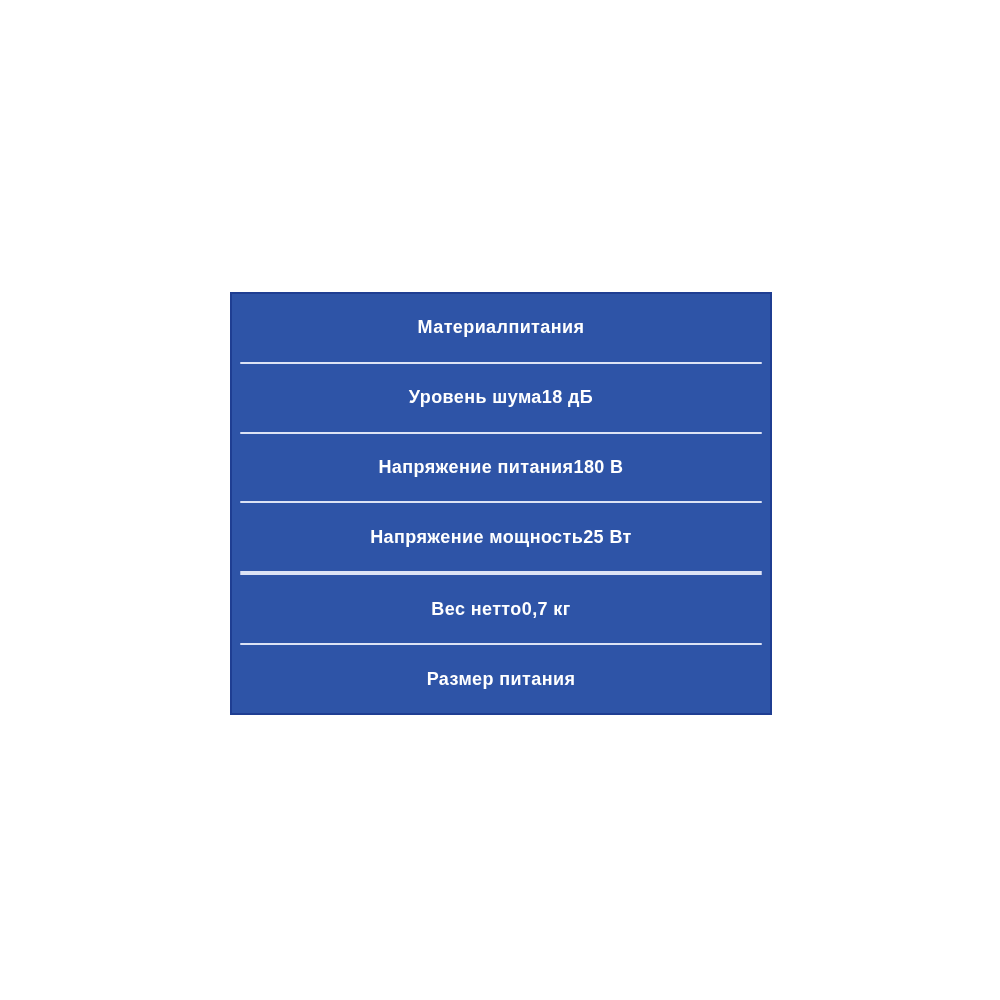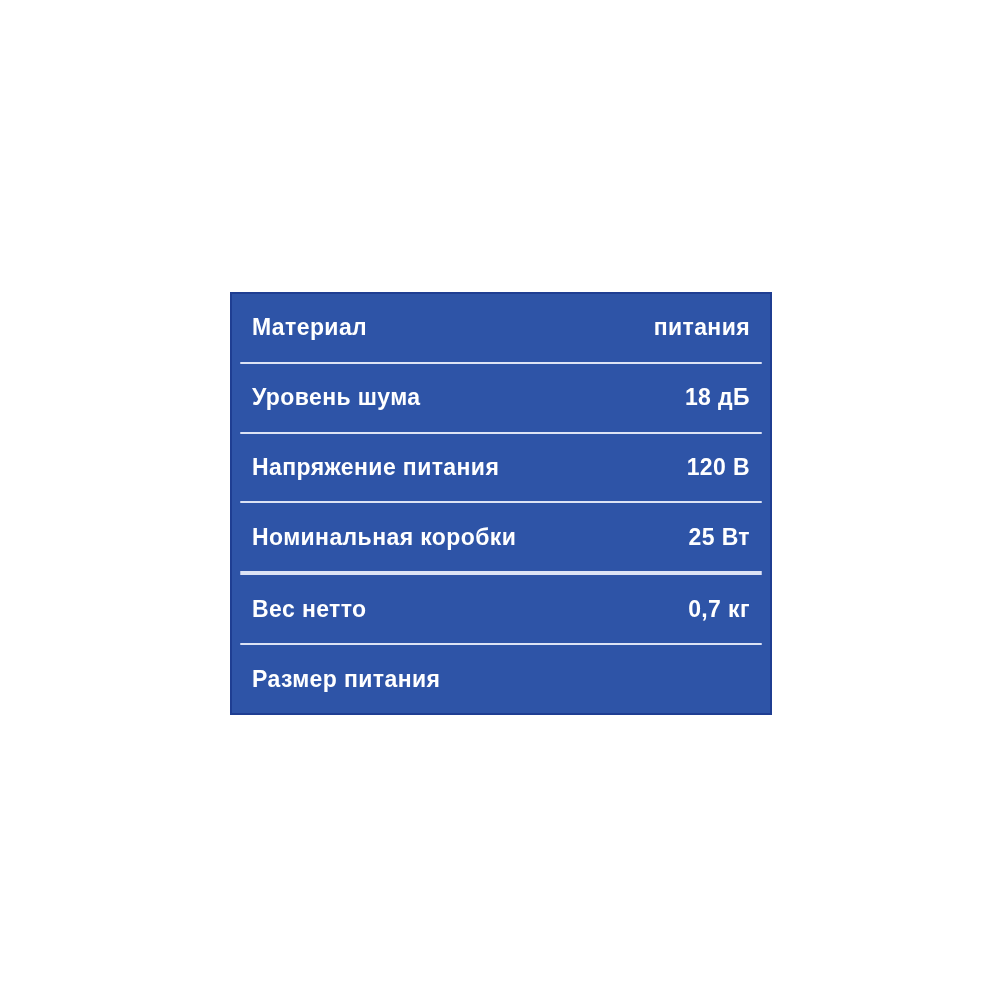--- a/index.html
+++ b/index.html
@@ -27,24 +27,24 @@
     background:var(--panel-fill);
     border:2px solid var(--panel-border);
     display:flex;
     flex-direction:column;
     overflow:hidden;
   }
   .spec-row{
     flex:1 1 auto;
     display:flex;
     align-items:center;
-    justify-content:space-between;
+    justify-content:center;
     padding:0 20px;
     color:var(--text);
-    font-size:23px;
+    font-size:18px;
     font-weight:700;
     letter-spacing:0.4px;
     white-space:nowrap;
   }
   .spec-label{ text-align:left; }
   .spec-value{ text-align:right; }
   .divider{
     flex:0 0 2px;
     height:2px;
     margin:0 8px;
@@ -65,26 +65,26 @@
   <div class="divider"></div>
 
   <div class="spec-row">
     <span class="spec-label">Уровень шума</span>
     <span class="spec-value">18 дБ</span>
   </div>
   <div class="divider"></div>
 
   <div class="spec-row">
     <span class="spec-label">Напряжение питания</span>
-    <span class="spec-value">120 В</span>
+    <span class="spec-value">180 В</span>
   </div>
   <div class="divider"></div>
 
   <div class="spec-row">
-    <span class="spec-label">Номинальная коробки</span>
+    <span class="spec-label">Напряжение мощность</span>
     <span class="spec-value">25 Вт</span>
   </div>
   <div class="divider"></div>
 
   <div class="divider"></div>
 
   <div class="spec-row">
     <span class="spec-label">Вес нетто</span>
     <span class="spec-value">0,7 кг</span>
   </div>

